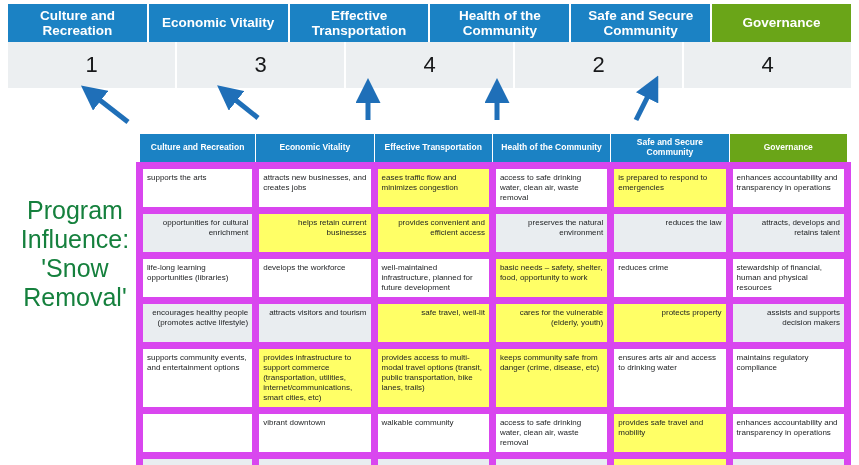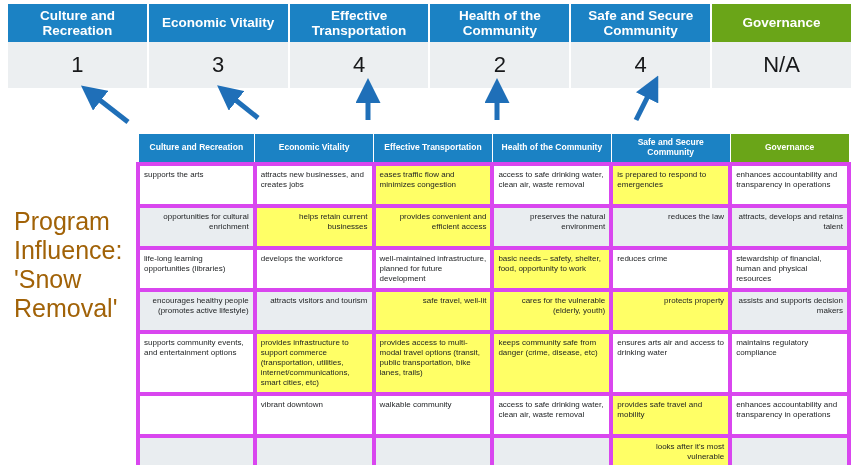--- a/index.html
+++ b/index.html
@@ -75,24 +75,23 @@
     pointer-events: none;
   }
 
   
   #caption {
     position: absolute;
     left: 14px;
     top: 196px;
     width: 122px;
     font-size: 25px;
-    color: #a16207;
+    color: #15803d;
     line-height: 1.16;
-    text-align: left;
-    margin-top: 11px;
+    text-align: center;
   }
 
   
   #matrix {
     position: absolute;
     left: 136px;
     top: 133px;
     width: 715px;
     border-collapse: collapse;
     table-layout: fixed;
@@ -109,21 +108,21 @@
   }
   #matrix th.gov {
     background: #6aa518;
   }
   #matrix td {
     font-size: 8px;
     color: #1d1f21;
     vertical-align: top;
     padding: 4px 4px;
     line-height: 1.25;
-    border: 4px solid #d946ef;
+    border: 7px solid #d946ef;
     background: #ffffff;
     height: 30px;
   }
   #matrix td.hl {
     background: #ffff66;
   }
   #matrix tr.band td {
     background: #e9edf0;
     text-align: right;
   }
@@ -154,21 +153,20 @@
     <div class="top-header-cell">Health of the Community</div>
     <div class="top-header-cell">Safe and Secure Community</div>
     <div class="top-header-cell governance">Governance</div>
   </div>
   <div class="top-score-row">
     <div class="top-score-cell">1</div>
     <div class="top-score-cell">3</div>
     <div class="top-score-cell">4</div>
     <div class="top-score-cell">2</div>
     <div class="top-score-cell">4</div>
-    <div class="top-score-cell">N/A</div>
   </div>
 </div>
 
 <svg id="arrow-layer" viewBox="0 0 859 465">
   <defs>
     <marker id="ah" markerWidth="5" markerHeight="5" refX="2.2" refY="2.5" orient="auto">
       <path d="M0,0 L5,2.5 L0,5 z" fill="#1f6fb8"></path>
     </marker>
   </defs>
   <g stroke="#1f6fb8" stroke-width="5" fill="none" marker-end="url(#ah)">

